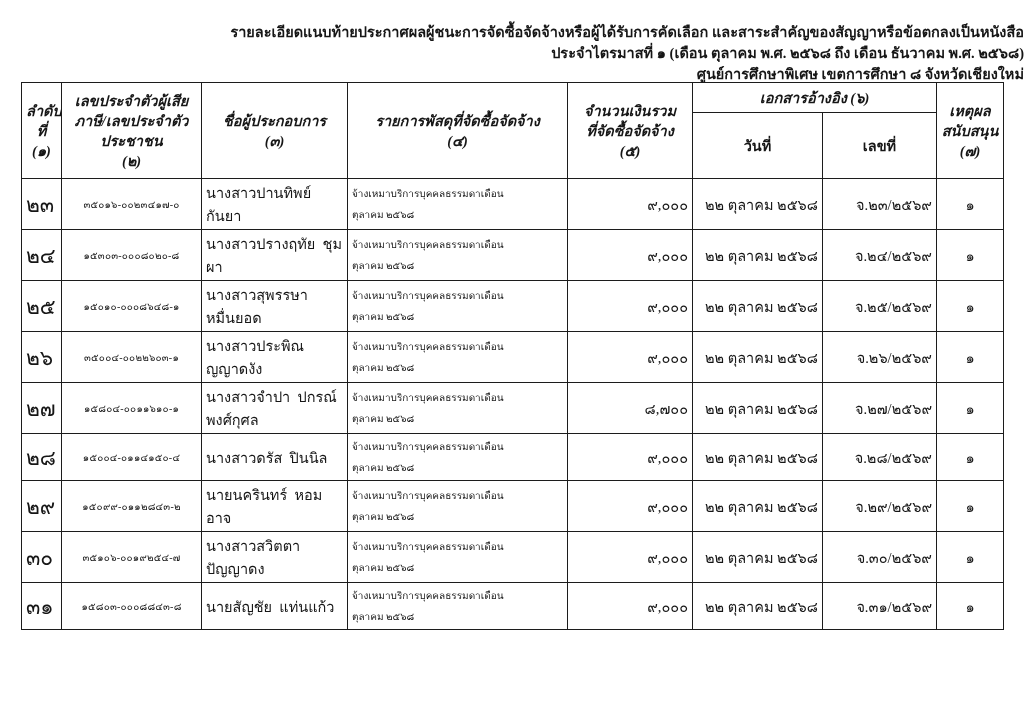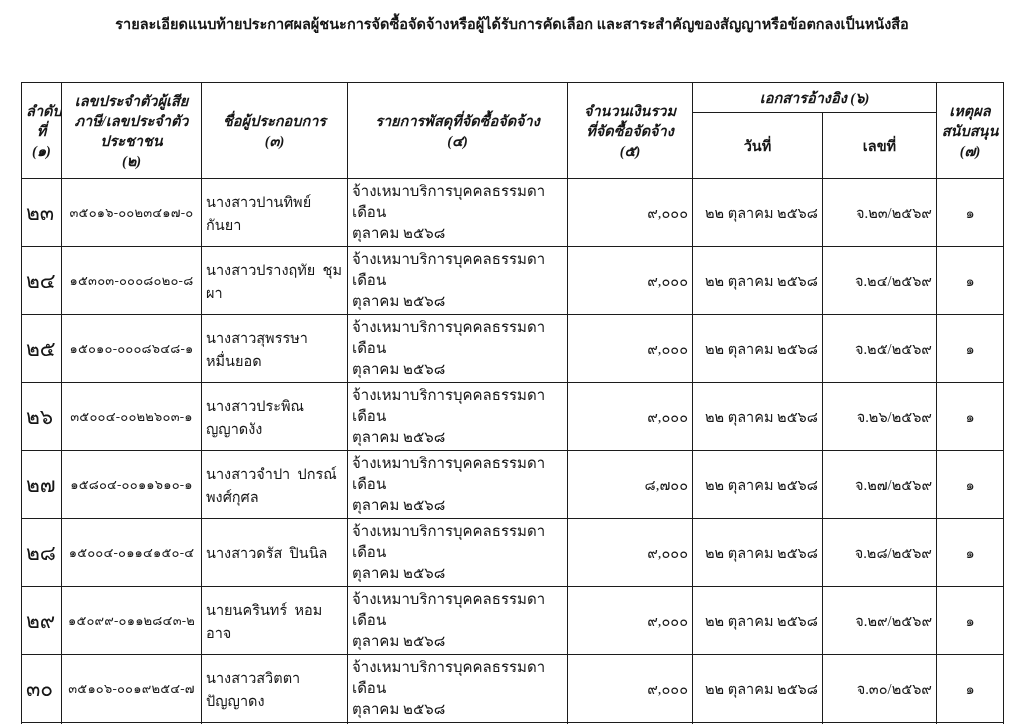--- a/index.html
+++ b/index.html
@@ -10,22 +10,22 @@
     color:#161616;
     -webkit-font-smoothing:antialiased;
   }
   .page{
     position:relative;
     width:1024px;height:724px;
     background:#ffffff;
     overflow:hidden;
   }
   .title-block{
-    padding-top:14px;
-    text-align:center;
+    padding-top:22px;
+    text-align:right;
     font-weight:bold;
     line-height:21px;
     font-size:14.5px;
   }
   .title-block .t-line{white-space:nowrap;}
   table.main-table{
     position:absolute;
     left:21px;top:82px;
     width:982px;
     border-collapse:collapse;
@@ -43,35 +43,37 @@
     font-weight:bold;
     text-align:center;
     white-space:pre-line;
     line-height:20px;
     font-size:14.5px;
   }
   tr.head-top{height:30px;font-style:italic;}
   tr.head-sub{height:66px;}
   tbody tr{height:47px;}
   td.c-no{text-align:left;font-size:21px;}
-  td.c-taxid{text-align:center;font-size:13px;letter-spacing:.2px;white-space:nowrap;}
+  td.c-taxid{text-align:center;font-size:10px;letter-spacing:.2px;white-space:nowrap;}
   td.c-vendor{text-align:left;padding-left:7px;white-space:pre-wrap;}
-  td.c-item{text-align:left;padding-left:6px;white-space:pre-line;line-height:21px;vertical-align:top;padding-top:3px;font-size:15px;}
+  td.c-item{text-align:left;padding-left:6px;white-space:pre-line;line-height:21px;vertical-align:top;padding-top:3px;font-size:10px;}
   td.c-amount{text-align:right;padding-right:12px;}
   td.c-date{text-align:right;}
   td.c-ref{text-align:right;font-family:Liberation Serif, serif;}
   td.c-reason{text-align:center;}
 </style>
 </head>
 <body>
 
 <div class="page">
 
   <div class="title-block">
     <div class="t-line">รายละเอียดแนบท้ายประกาศผลผู้ชนะการจัดซื้อจัดจ้างหรือผู้ได้รับการคัดเลือก และสาระสำคัญของสัญญาหรือข้อตกลงเป็นหนังสือ</div>
+    <div class="t-line">ประจำไตรมาสที่ ๑ (เดือน ตุลาคม พ.ศ. ๒๕๖๘ ถึง เดือน ธันวาคม พ.ศ. ๒๕๖๘)</div>
+    <div class="t-line">ศูนย์การศึกษาพิเศษ เขตการศึกษา ๘ จังหวัดเชียงใหม่</div>
   </div>
 
   <table class="main-table">
     <colgroup>
       <col style="width:40px">
       <col style="width:140px">
       <col style="width:146px">
       <col style="width:220px">
       <col style="width:125px">
       <col style="width:130px">

